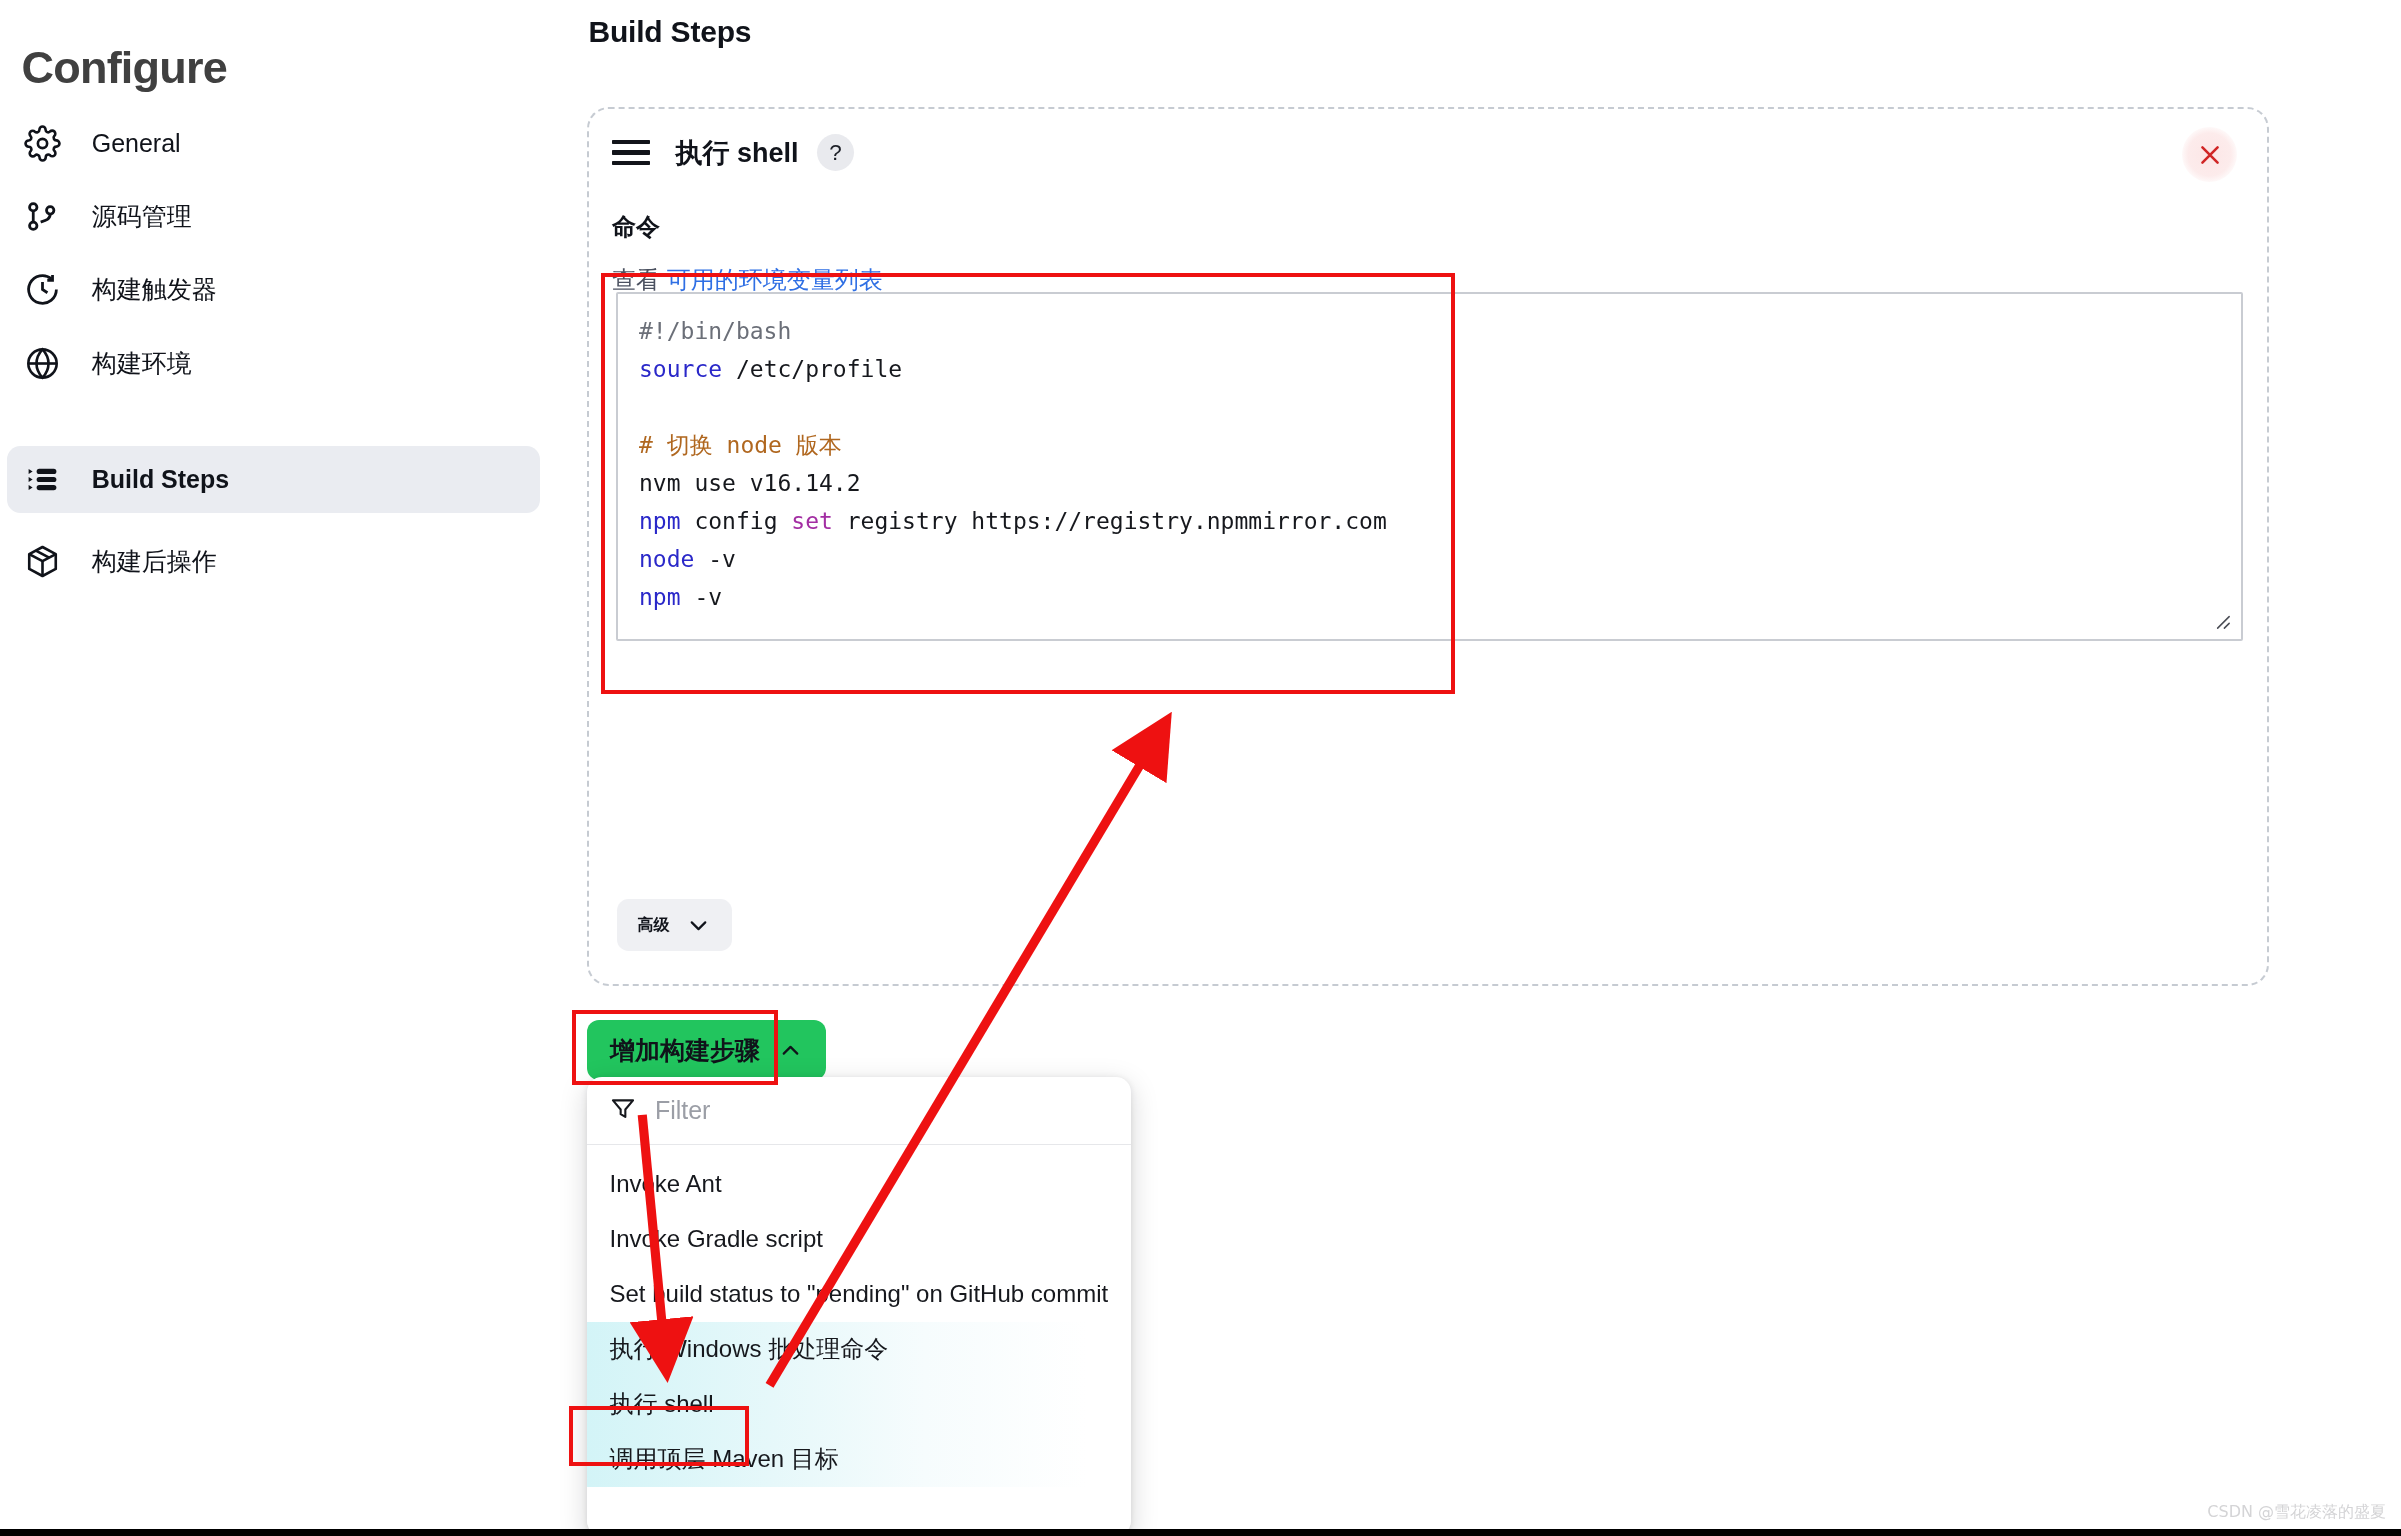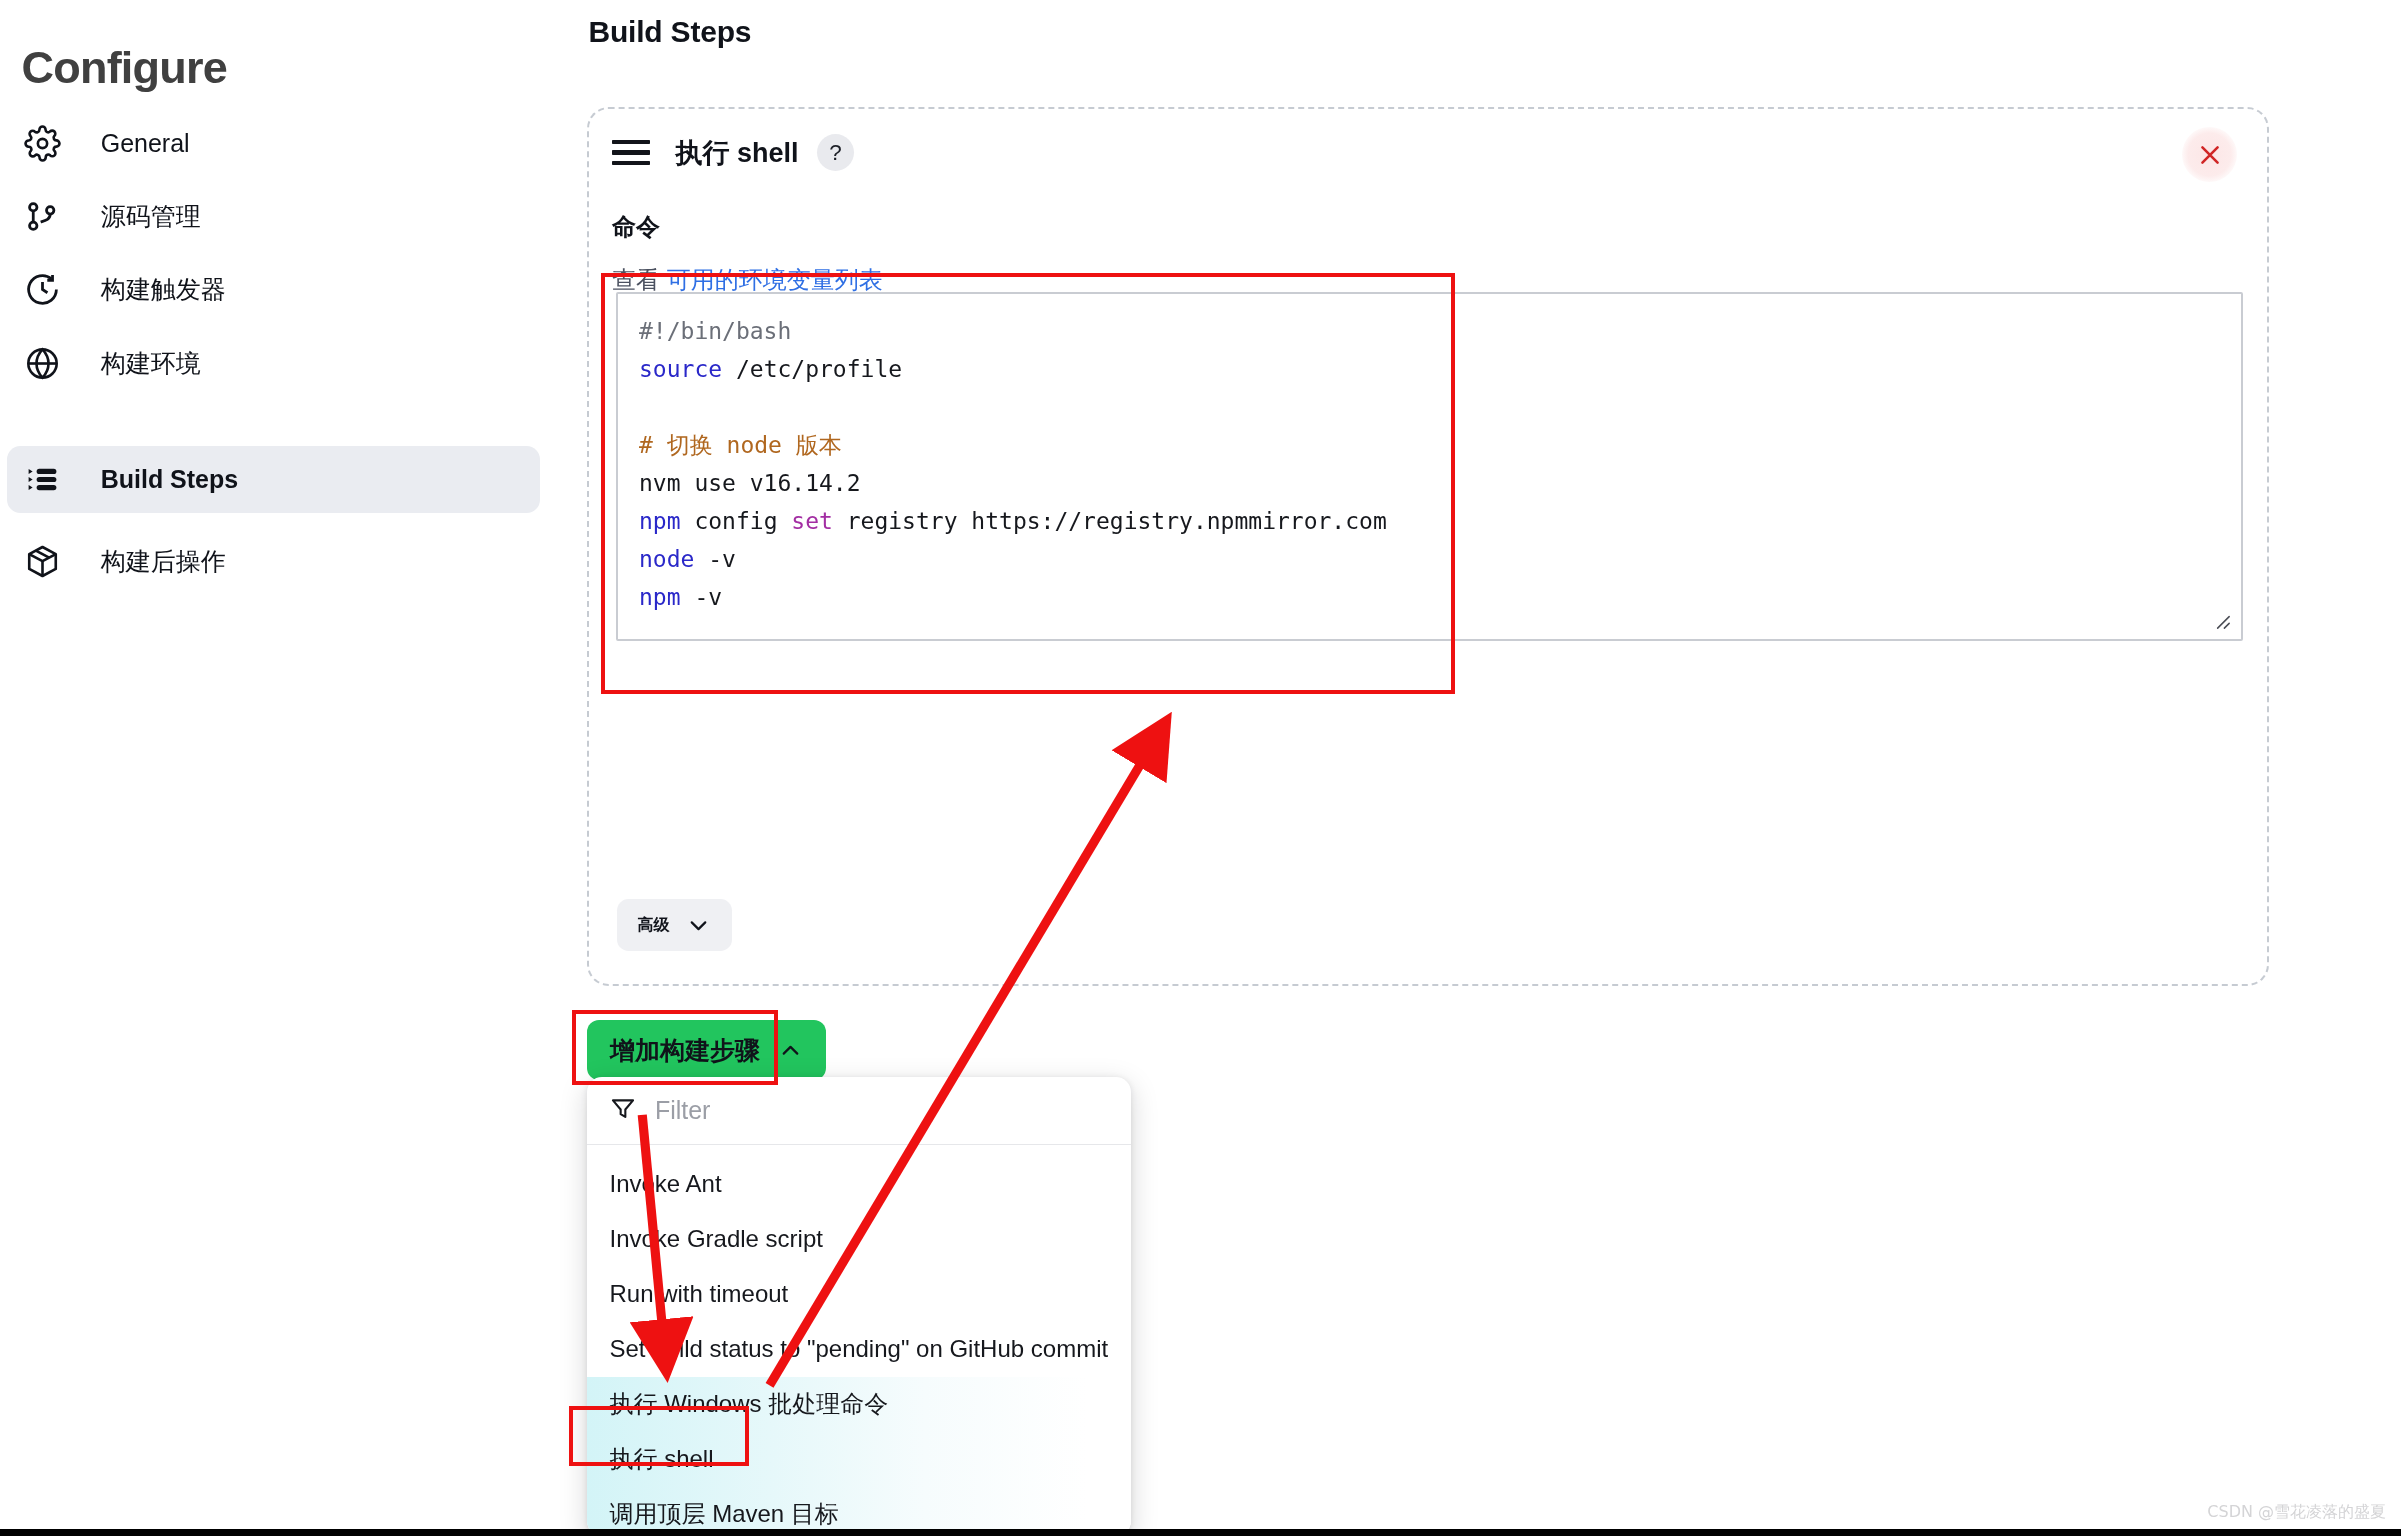--- a/index.html
+++ b/index.html
@@ -49,21 +49,21 @@
   .nav-item.active {
     background: #eaecf1;
   }
   .nav-icon {
     width: 42px; height: 42px;
     display: flex; align-items: center; justify-content: center;
     flex: 0 0 auto;
     color: #10131a;
   }
   .nav-label {
-    margin-left: 37px;
+    margin-left: 28px;
     font-size: 25px;
     color: #10131a;
     font-weight: 400;
     white-space: nowrap;
   }
   .nav-item.active .nav-label { font-weight: 700; }
   .nav-label.latin { font-weight: 500; }
   .nav-item.active .nav-label.latin { font-weight: 700; }
 
   
@@ -445,23 +445,20 @@
       <span id="filter-placeholder">Filter</span>
     </div>
     <div id="menu-list">
         <div class="menu-item">
           <span>Invoke Ant</span>
         </div>
         <div class="menu-item">
           <span>Invoke Gradle script</span>
         </div>
         <div class="menu-item">
-          <span>Run with timeout</span>
-        </div>
-        <div class="menu-item">
           <span>Set build status to "pending" on GitHub commit</span>
         </div>
         <div class="menu-item hl">
           <span>执行 Windows 批处理命令</span>
         </div>
         <div class="menu-item hl">
           <span>执行 shell</span>
         </div>
         <div class="menu-item hl">
           <span>调用顶层 Maven 目标</span>

